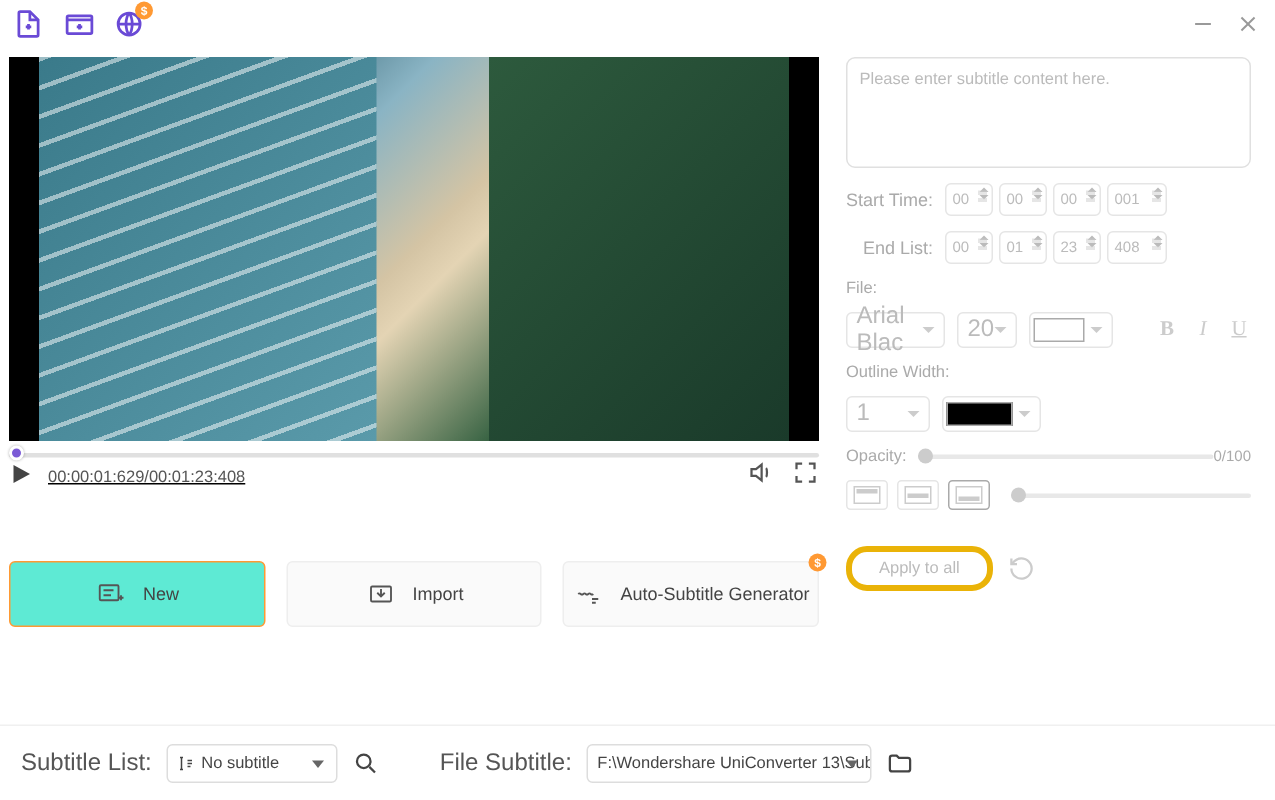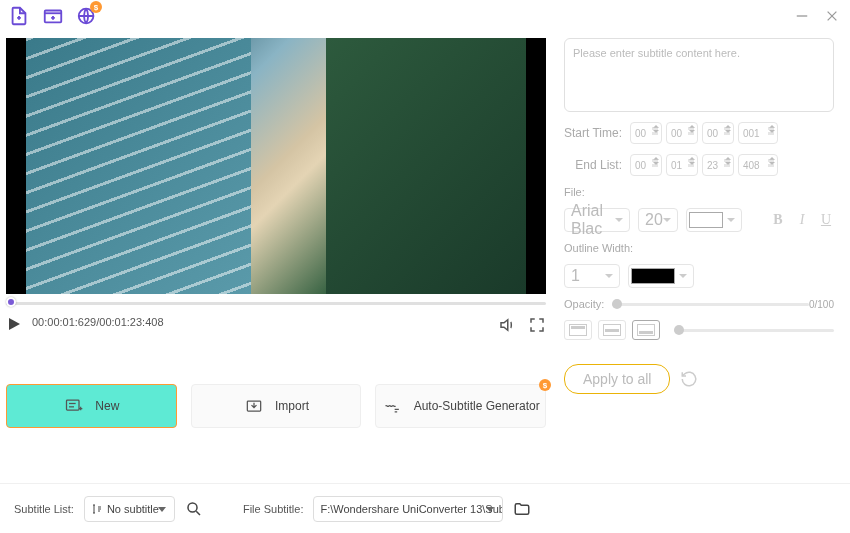--- a/index.html
+++ b/index.html
@@ -14,21 +14,21 @@
 .main { display: flex; height: calc(100% - 32px - 50px); }
 .left-pane { width: 560px; padding: 6px 14px 0 6px; }
 .right-pane { flex: 1; padding: 6px 16px 0 4px; display: flex; flex-direction: column; gap: 10px; }
 .video-area { width: 100%; height: 256px; background: #000; display: flex; align-items: center; justify-content: center; overflow: hidden; }
 .video-fake { width: 500px; height: 256px; background: linear-gradient(135deg, #5a8a9a 0%, #3a6a7a 20%, #8ab4c4 35%, #d4c4a4 50%, #e4d4b4 55%, #2a5a3a 75%, #1a4a2a 100%); position: relative; }
 .video-fake::before { content:""; position:absolute; left:0; top:0; width:45%; height:100%; background: repeating-linear-gradient(160deg, rgba(255,255,255,0.5) 0px, rgba(255,255,255,0.5) 3px, transparent 3px, transparent 18px), linear-gradient(135deg,#3a7a8a,#5a9aaa); }
 .video-fake::after { content:""; position:absolute; right:0; top:0; width:40%; height:100%; background: linear-gradient(135deg,#2d5a3d,#1a3a2a); }
 .seek { margin-top: 6px; height: 6px; position: relative; }
 .seek-track { height: 3px; background: #e0e0e0; border-radius: 2px; position: absolute; top: 2px; left: 0; right: 0; }
 .seek-thumb { position: absolute; left: 0; top: -3px; width: 10px; height: 10px; border-radius: 50%; background: #7b5bd6; border: 2px solid #fff; box-shadow: 0 0 2px rgba(0,0,0,0.3); }
-.controls { display: flex; align-items: flex-start; margin-top: 10px; gap: 10px; }
+.controls { display: flex; align-items: flex-end; gap: 10px; text-decoration: underline; }
 .play-btn { width: 16px; height: 16px; color: #444; cursor:pointer; }
 .timecode { font-size: 11px; color: #555; }
 .controls-right { margin-left: auto; display: flex; gap: 12px; align-items: center; }
 .vol-icon, .fs-icon { width: 18px; height: 18px; color: #555; cursor:pointer; }
 .action-row { display: flex; gap: 14px; margin-top: 50px; position: relative; }
 .action-card { flex: 1; height: 44px; background: #fafafa; border: 1px solid #eee; border-radius: 4px; display: flex; align-items: center; justify-content: center; gap: 10px; font-size: 12px; color: #444; cursor: pointer; position: relative; }
 .action-card.active { border: 1.5px solid #ff9933; background: #5eead4; }
 .action-card svg { width: 22px; height: 20px; color: #555; }
 .card-badge { position: absolute; top: -6px; right: -6px; background: #ff9933; color: #fff; font-size: 8px; width: 12px; height: 12px; border-radius: 6px; display: flex; align-items: center; justify-content: center; font-weight: bold; }
 .subtitle-input { width: 100%; height: 74px; border: 1px solid #e0e0e0; border-radius: 6px; padding: 8px; font-size: 11px; color: #999; resize: none; outline: none; }
@@ -60,25 +60,25 @@
 .slider-thumb { position: absolute; left: 0; top: -4px; width: 10px; height: 10px; border-radius: 50%; background: #ccc; }
 .opacity-val { font-size: 10px; color: #aaa; }
 .pos-row { display: flex; align-items: center; gap: 6px; }
 .pos-btn { width: 28px; height: 20px; border: 1px solid #e5e5e5; border-radius: 3px; display: flex; align-items: center; justify-content: center; cursor:pointer; padding:2px; }
 .pos-btn.active { border-color: #aaa; }
 .pos-btn .bar{ width:14px; height:3px; background:#ccc; }
 .pos-btn .rect{ width:18px; height:12px; border:1px solid #ccc; display:flex; }
 .pos-slider { flex: 1; height: 3px; background: #e8e8e8; border-radius: 2px; position: relative; margin-left: 8px; cursor:pointer;}
 .pos-slider .slider-thumb { left: 0; }
 .apply-row { display: flex; align-items: center; gap: 10px; margin-top: 14px; }
-.apply-btn { height: 30px; padding: 0 18px; border: 1px solid #eab308; border-radius: 14px; font-size: 14px; color: #bbb; background: #fff; display: flex; align-items: center; cursor:pointer; }
+.apply-btn { height: 30px; padding: 0 18px; border: 4px solid #eab308; border-radius: 14px; font-size: 11px; color: #bbb; background: #fff; display: flex; align-items: center; cursor:pointer; }
 .reset-btn { width: 18px; height: 18px; color: #ccc; cursor:pointer; }
 .bottom-bar { position: absolute; bottom: 0; left: 0; right: 0; height: 50px; display: flex; align-items: center; padding: 0 14px; gap: 10px; border-top: 1px solid #f0f0f0; }
-.bottom-label { font-size: 11px; color: #555; }
-.subtitle-select { width: 91px; height: 26px; border: 1px solid #ddd; border-radius: 4px; display: flex; align-items: center; padding: 0 6px; font-size: 11px; color: #444; position: relative; cursor:pointer; gap:4px;}
+.bottom-label { font-size: 16px; color: #555; }
+.subtitle-select { width: 114px; height: 26px; border: 1px solid #ddd; border-radius: 4px; display: flex; align-items: center; padding: 0 6px; font-size: 11px; color: #444; position: relative; cursor:pointer; gap:4px;}
 .subtitle-select::after { content: ""; position: absolute; right: 8px; top: 10px; width: 0; height: 0; border-left: 4px solid transparent; border-right: 4px solid transparent; border-top: 5px solid #666; }
 .search-btn { width: 18px; height: 18px; color: #444; cursor:pointer; }
 .loc-input { flex: 0 0 190px; height: 26px; border: 1px solid #ddd; border-radius: 4px; display: flex; align-items: center; padding: 0 6px; font-size: 11px; color: #444; position: relative; overflow: hidden; white-space: nowrap; cursor:pointer;}
 .loc-input::after { content: ""; position: absolute; right: 8px; top: 10px; width: 0; height: 0; border-left: 4px solid transparent; border-right: 4px solid transparent; border-top: 5px solid #666; }
 .folder-btn { width: 18px; height: 18px; color: #444; cursor:pointer;}
 .export-btn { margin-left: auto; height: 30px; padding: 0 26px; background: #8a6aff; color: #fff; font-size: 12px; border-radius: 16px; display: flex; align-items: center; cursor:pointer; border:none;}
 </style>
 </head>
 <body>
 

